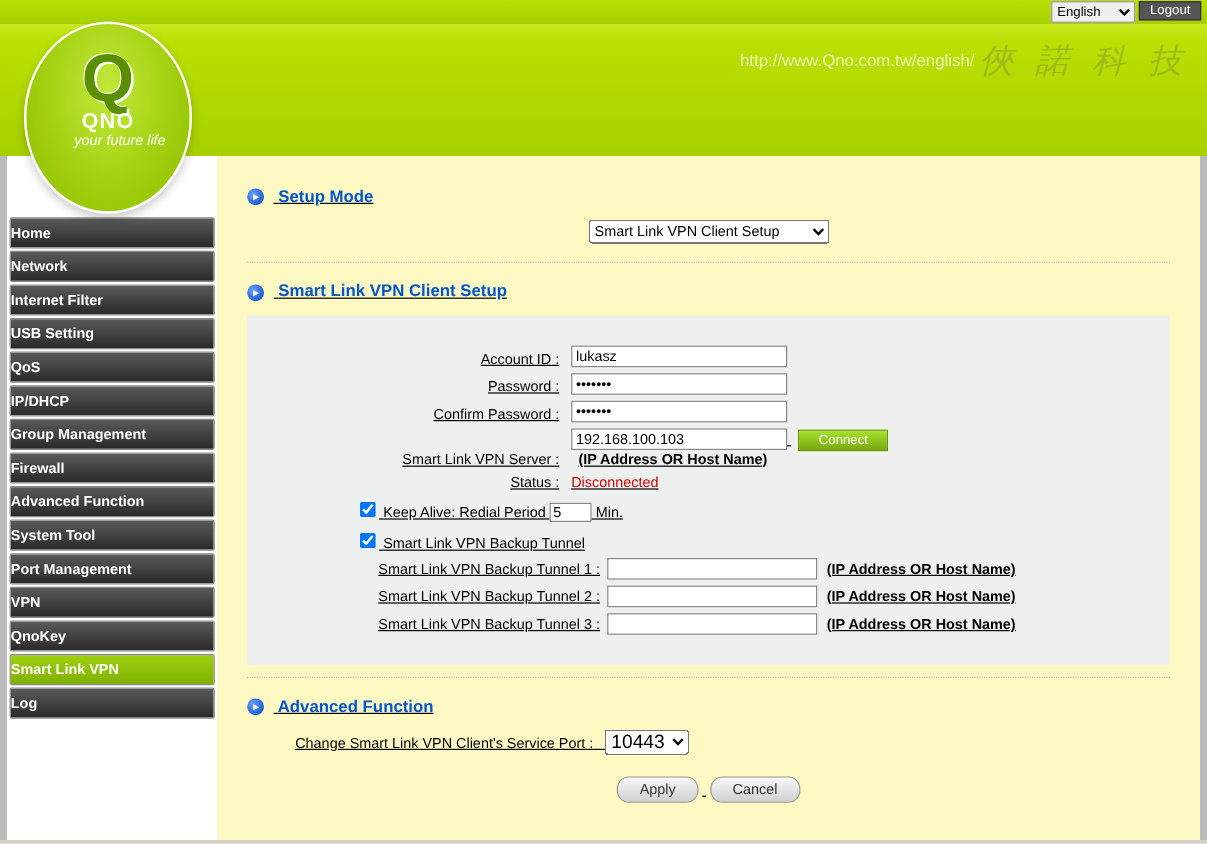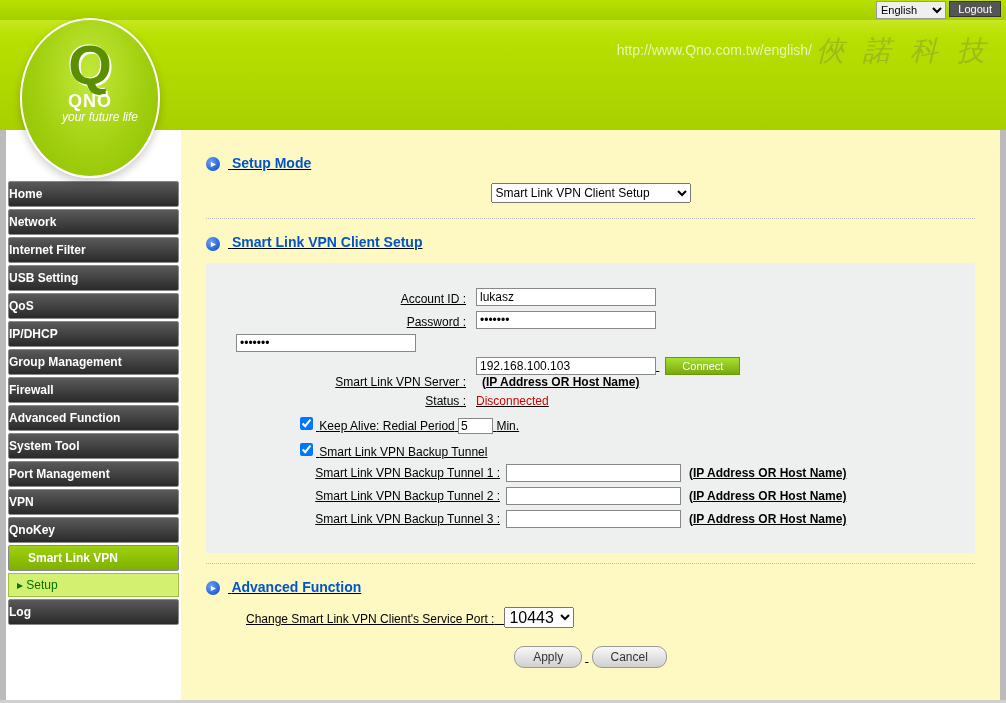--- a/index.html
+++ b/index.html
@@ -120,21 +120,20 @@
     font-weight: bold;
     font-size: 12px;
     padding: 5px 0;
     border: 1px solid #888;
     border-radius: 2px;
     cursor: pointer;
   }
   .nav-item.active {
     background: linear-gradient(#9ed010, #7fb000);
     color: #fff;
-    padding-left: 19px;
   }
   .nav-sub {
     margin: 0 2px 2px 2px;
     background: #d4f070;
     color: #007000;
     font-size: 12px;
     padding: 4px 8px;
     border: 1px solid #a0c040;
     cursor: pointer;
   }
@@ -316,21 +315,20 @@
       <div class="nav-item">QoS</div>
       <div class="nav-item">IP/DHCP</div>
       <div class="nav-item">Group Management</div>
       <div class="nav-item">Firewall</div>
       <div class="nav-item">Advanced Function</div>
       <div class="nav-item">System Tool</div>
       <div class="nav-item">Port Management</div>
       <div class="nav-item">VPN</div>
       <div class="nav-item">QnoKey</div>
       <div class="nav-item active">Smart Link VPN</div>
-      <div class="nav-sub">Setup</div>
       <div class="nav-item">Log</div>
     </div>
 
     <div class="main">
 
       <div class="section-head">
         <span class="bullet"></span>
         <span>Setup Mode</span>
       </div>
       <div class="mode-select-row">
@@ -348,20 +346,21 @@
       <div class="panel">
         <div class="form-row">
           <div class="form-label">Account ID :</div>
           <div class="form-field"><input type="text" value="lukasz" style=""></div>
         </div>
         <div class="form-row">
           <div class="form-label">Password :</div>
           <div class="form-field"><input type="password" value="1234567" style=""></div>
         </div>
         <div class="form-row">
+          <div class="form-label">Confirm Password :</div>
           <div class="form-field"><input type="password" value="1234567" style=""></div>
         </div>
         <div class="form-row">
           <div class="form-label">Smart Link VPN Server :</div>
           <div class="form-field">
             <input type="text" class="wide" value="192.168.100.103" style="">
             <button class="connect-btn">Connect</button>
             <div class="hint">(IP Address OR Host Name)</div>
           </div>
         </div>

